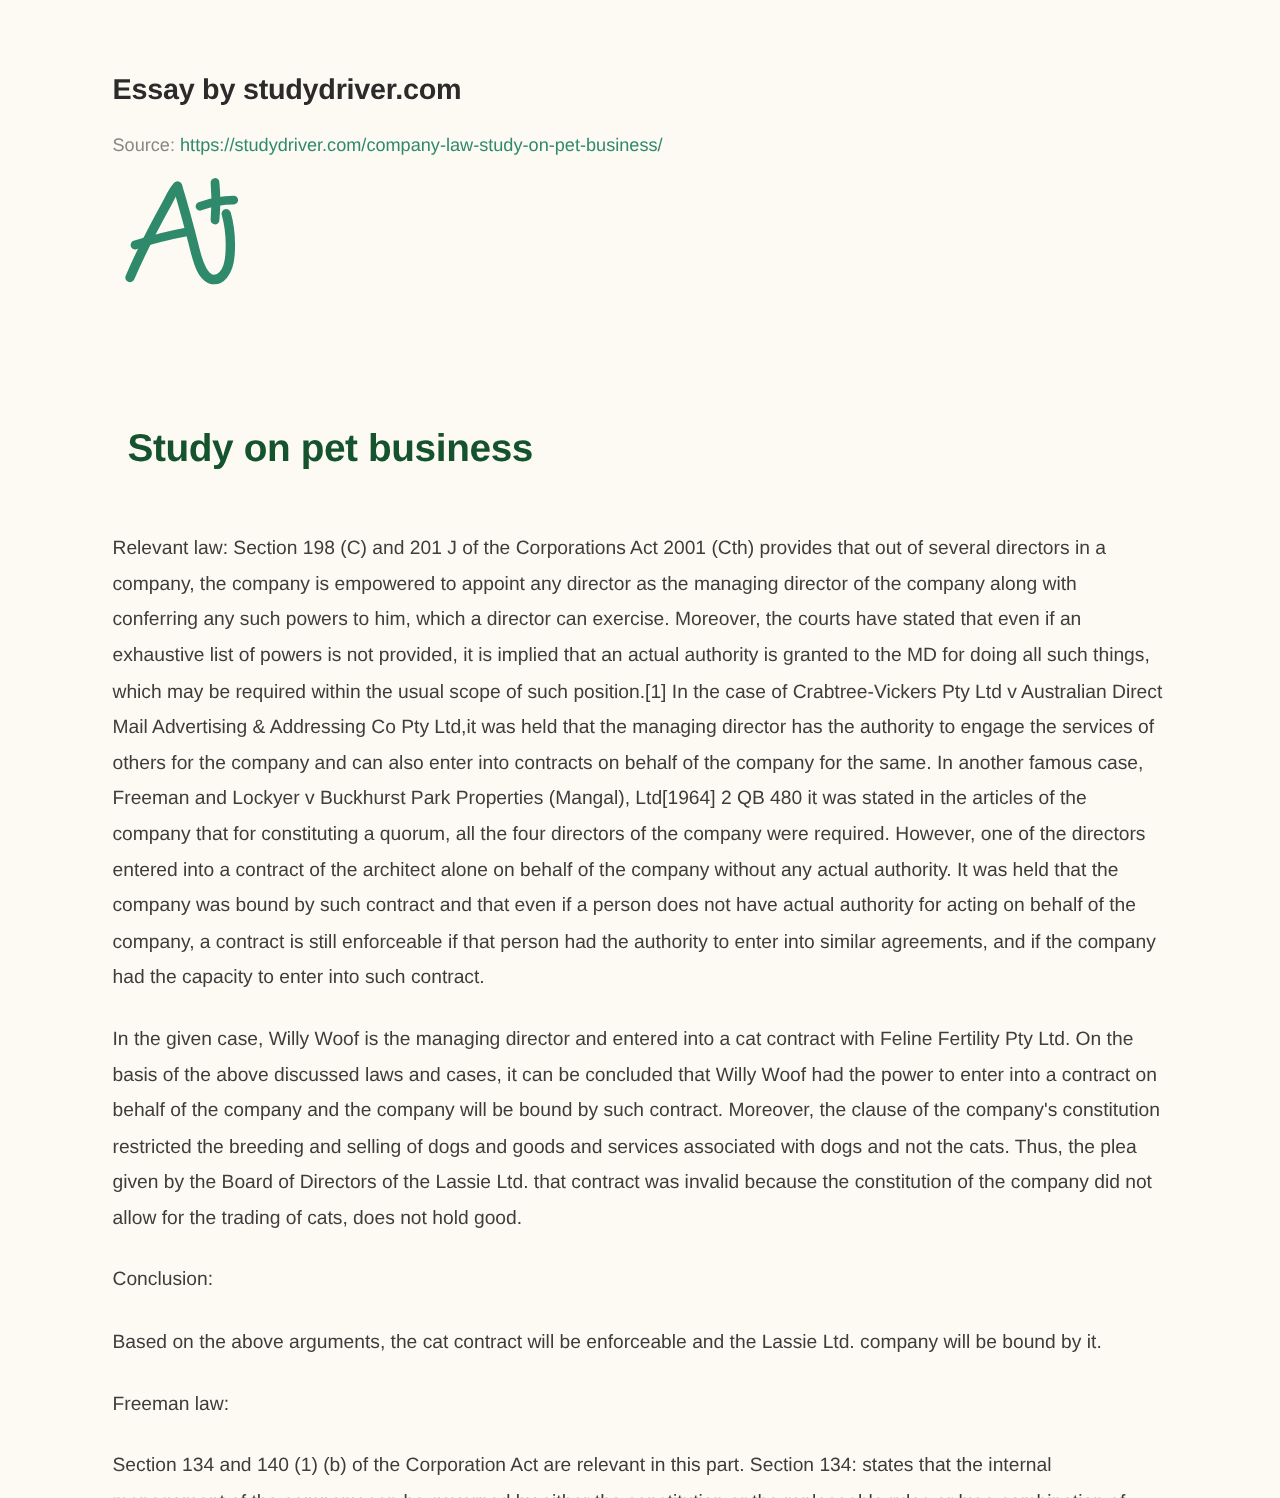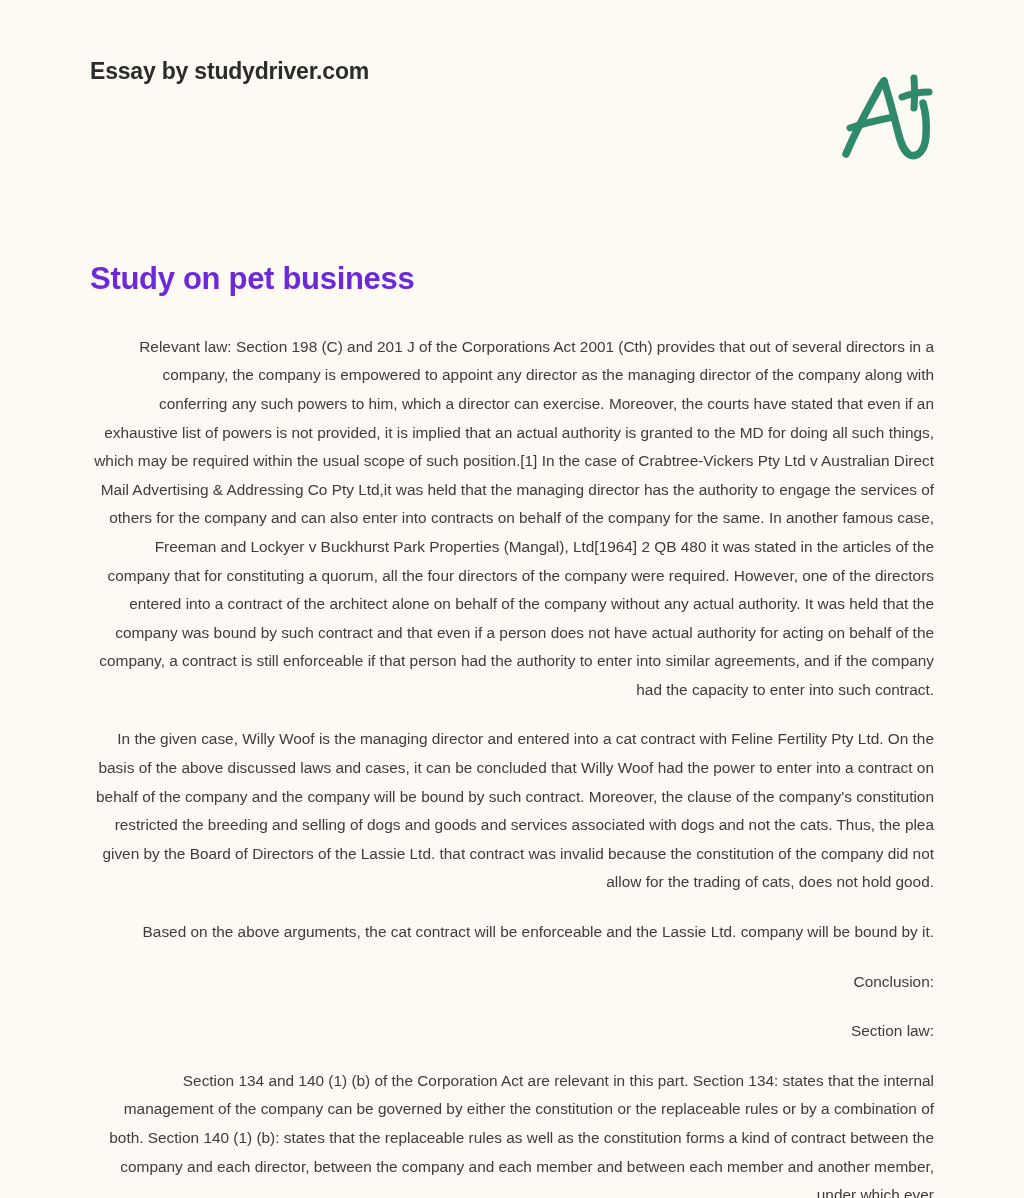--- a/index.html
+++ b/index.html
@@ -22,20 +22,21 @@
     position: relative;
   }
 
   
   .header {
     display: flex;
     align-items: flex-start;
     justify-content: space-between;
     padding: 58px 78px 0 90px;
     box-sizing: border-box;
+    flex-direction: column;
   }
   .header-left {
     display: flex;
     flex-direction: column;
   }
   .site-title {
     font-size: 23px;
     font-weight: bold;
     color: #2b2b2b;
     letter-spacing: -0.2px;
@@ -71,49 +72,53 @@
   }
 
   
   .article {
     padding: 0 90px 0 90px;
     box-sizing: border-box;
   }
   .doc-title {
     font-size: 31px;
     font-weight: bold;
-    color: #6d28d9;
+    color: #14532d;
     letter-spacing: -0.3px;
     line-height: 1.25;
-    margin: 0;
+    margin: 12px;
     padding-top: 94px;
   }
   .body-copy {
     padding-top: 34px;
     max-width: 848px;
   }
   .body-copy p {
     font-size: 15.4px;
     line-height: 28.6px;
     color: #3f3c3a;
     margin: 0 0 21px 0;
-    text-align: right;
+    text-align: left;
   }
   .body-copy p:last-child {
     margin-bottom: 0;
   }
 </style>
 </head>
 <body>
 
 <div class="page">
 
   <div class="header">
     <div class="header-left">
       <h1 class="site-title">Essay by studydriver.com</h1>
+      <div class="source-line">
+        <span class="source-label">Source:</span>
+        <span class="source-url">https://studydriver.com/company-law-study-on-pet-business/</span>
+      </div>
     </div>
 
     <div class="logo-wrap">
       <svg viewBox="0 0 108 96" xmlns="http://www.w3.org/2000/svg" fill="none" stroke="#2f8a6c" stroke-linecap="round" stroke-linejoin="round">
 
         <path d="M14 84 C20 70 34 42 44 24 C47 18 50 12 52 11" stroke-width="7.5"></path>
 
         <path d="M52 11 C56 24 62 46 66 62 C69 74 72 82 78 85
                  C86 88 93 80 94 66 C95 52 93 40 91 33" stroke-width="7.5"></path>
 
@@ -125,20 +130,20 @@
       </svg>
     </div>
   </div>
 
   <div class="article">
     <h2 class="doc-title">Study on pet business</h2>
 
     <div class="body-copy">
       <p>Relevant law: Section 198 (C) and 201 J of the Corporations Act 2001 (Cth) provides that out of several directors in a company, the company is empowered to appoint any director as the managing director of the company along with conferring any such powers to him, which a director can exercise. Moreover, the courts have stated that even if an exhaustive list of powers is not provided, it is implied that an actual authority is granted to the MD for doing all such things, which may be required within the usual scope of such position.[1] In the case of Crabtree-Vickers Pty Ltd v Australian Direct Mail Advertising &amp; Addressing Co Pty Ltd,it was held that the managing director has the authority to engage the services of others for the company and can also enter into contracts on behalf of the company for the same. In another famous case, Freeman and Lockyer v Buckhurst Park Properties (Mangal), Ltd[1964] 2 QB 480 it was stated in the articles of the company that for constituting a quorum, all the four directors of the company were required. However, one of the directors entered into a contract of the architect alone on behalf of the company without any actual authority. It was held that the company was bound by such contract and that even if a person does not have actual authority for acting on behalf of the company, a contract is still enforceable if that person had the authority to enter into similar agreements, and if the company had the capacity to enter into such contract.</p>
       <p>In the given case, Willy Woof is the managing director and entered into a cat contract with Feline Fertility Pty Ltd. On the basis of the above discussed laws and cases, it can be concluded that Willy Woof had the power to enter into a contract on behalf of the company and the company will be bound by such contract. Moreover, the clause of the company's constitution restricted the breeding and selling of dogs and goods and services associated with dogs and not the cats. Thus, the plea given by the Board of Directors of the Lassie Ltd. that contract was invalid because the constitution of the company did not allow for the trading of cats, does not hold good.</p>
+      <p>Conclusion:</p>
       <p>Based on the above arguments, the cat contract will be enforceable and the Lassie Ltd. company will be bound by it.</p>
-      <p>Conclusion:</p>
-      <p>Section law:</p>
+      <p>Freeman law:</p>
       <p>Section 134 and 140 (1) (b) of the Corporation Act are relevant in this part. Section 134: states that the internal management of the company can be governed by either the constitution or the replaceable rules or by a combination of both. Section 140 (1) (b): states that the replaceable rules as well as the constitution forms a kind of contract between the company and each director, between the company and each member and between each member and another member, under which ever</p>
     </div>
   </div>
 
 </div>
 
 </body></html>

